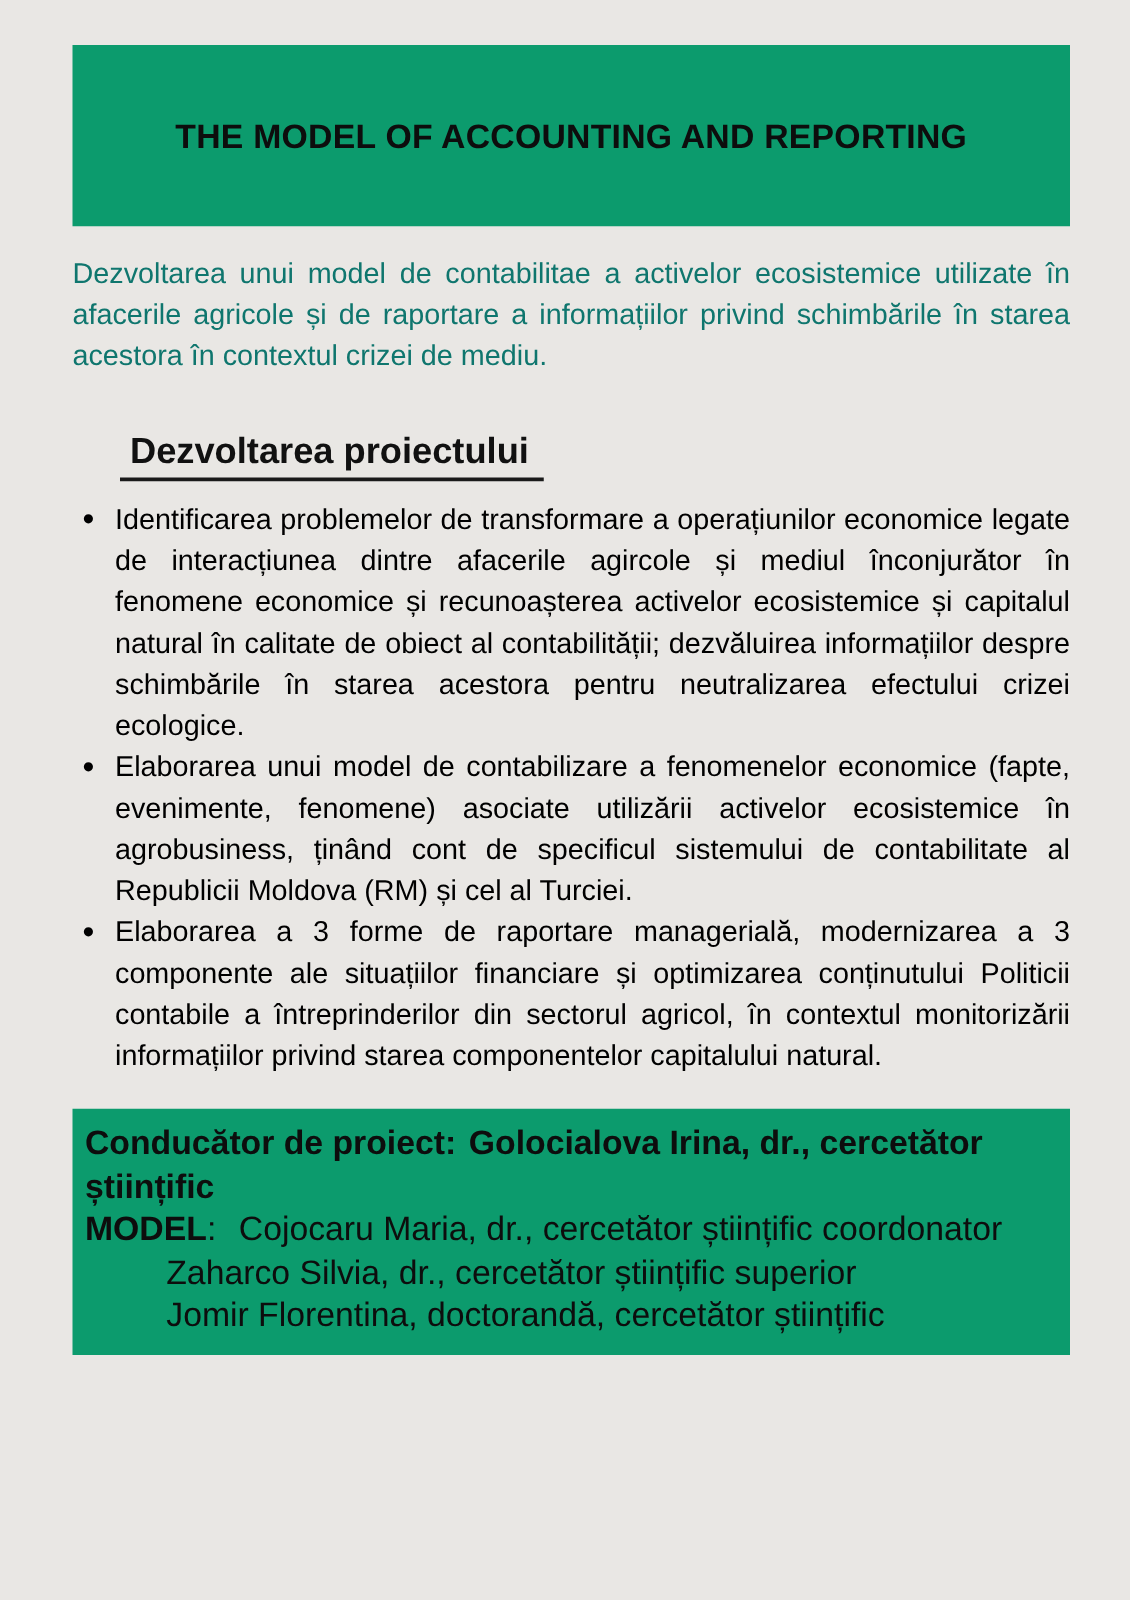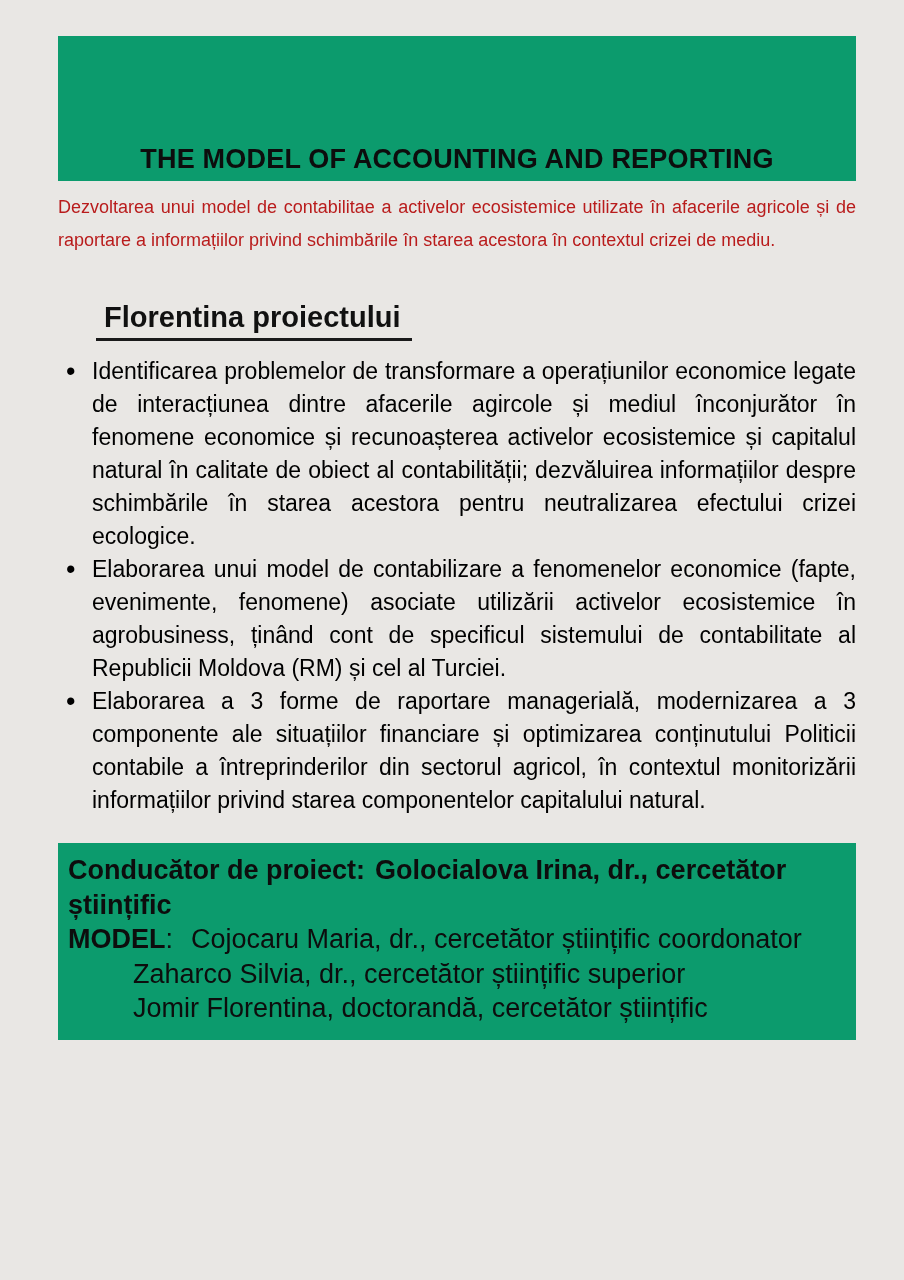--- a/index.html
+++ b/index.html
@@ -18,21 +18,21 @@
     position: relative;
     width: 904px;
     height: 1280px;
   }
   .banner {
     margin: 36px 48px 0 58px;
     height: 145px;
     background: #0c9b6d;
     display: flex;
     flex-direction: column;
-    justify-content: flex-end;
+    justify-content: center;
     align-items: center;
   }
   .banner .title-line {
     font-weight: bold;
     font-size: 27px;
     line-height: 44px;
     letter-spacing: 0.2px;
     white-space: nowrap;
     color: #0d0d0d;
   }
@@ -48,25 +48,25 @@
     border-bottom: 3px solid #1a1a1a;
     padding: 0 12px 4px 8px;
   }
   .scope-heading-wrap {
     margin-top: 20px;
   }
   .objectives-heading-wrap {
     margin-top: 44px;
   }
   .body-text {
-    margin-top: 10px;
-    font-size: 18px;
+    margin-top: 21px;
+    font-size: 23px;
     line-height: 33px;
     text-align: justify;
-    color: #b91c1c;
+    color: #0f766e;
   }
   ul.objectives-list {
     list-style: none;
     margin: 14px 0 0 0;
     padding: 0 0 0 34px;
   }
   ul.objectives-list li {
     position: relative;
     font-size: 23px;
     line-height: 33px;
@@ -115,21 +115,21 @@
   <div class="banner">
     <div class="title-line">THE MODEL OF ACCOUNTING AND REPORTING</div>
   </div>
 
   <div class="content">
 
 
     <p class="body-text">Dezvoltarea unui model de contabilitae a activelor ecosistemice utilizate în afacerile agricole și de raportare a informațiilor privind schimbările în starea acestora în contextul crizei de mediu.</p>
 
     <div class="objectives-heading-wrap">
-      <span class="section-heading">Florentina proiectului</span>
+      <span class="section-heading">Dezvoltarea proiectului</span>
     </div>
 
     <ul class="objectives-list">
       <li>Identificarea problemelor de transformare a operațiunilor economice legate de interacțiunea dintre afacerile agircole și mediul înconjurător în fenomene economice și recunoașterea activelor ecosistemice și capitalul natural în calitate de obiect al contabilității; dezvăluirea informațiilor despre schimbările în starea acestora pentru neutralizarea efectului crizei ecologice.</li>
       <li>Elaborarea unui model de contabilizare a fenomenelor economice (fapte, evenimente, fenomene) asociate utilizării activelor ecosistemice în agrobusiness, ținând cont de specificul sistemului de contabilitate al Republicii Moldova (RM) și cel al Turciei.</li>
       <li>Elaborarea a 3 forme de raportare managerială, modernizarea a 3 componente ale situațiilor financiare și optimizarea conținutului Politicii contabile a întreprinderilor din sectorul agricol, în contextul monitorizării informațiilor privind starea componentelor capitalului natural.</li>
     </ul>
 
   </div>
 

